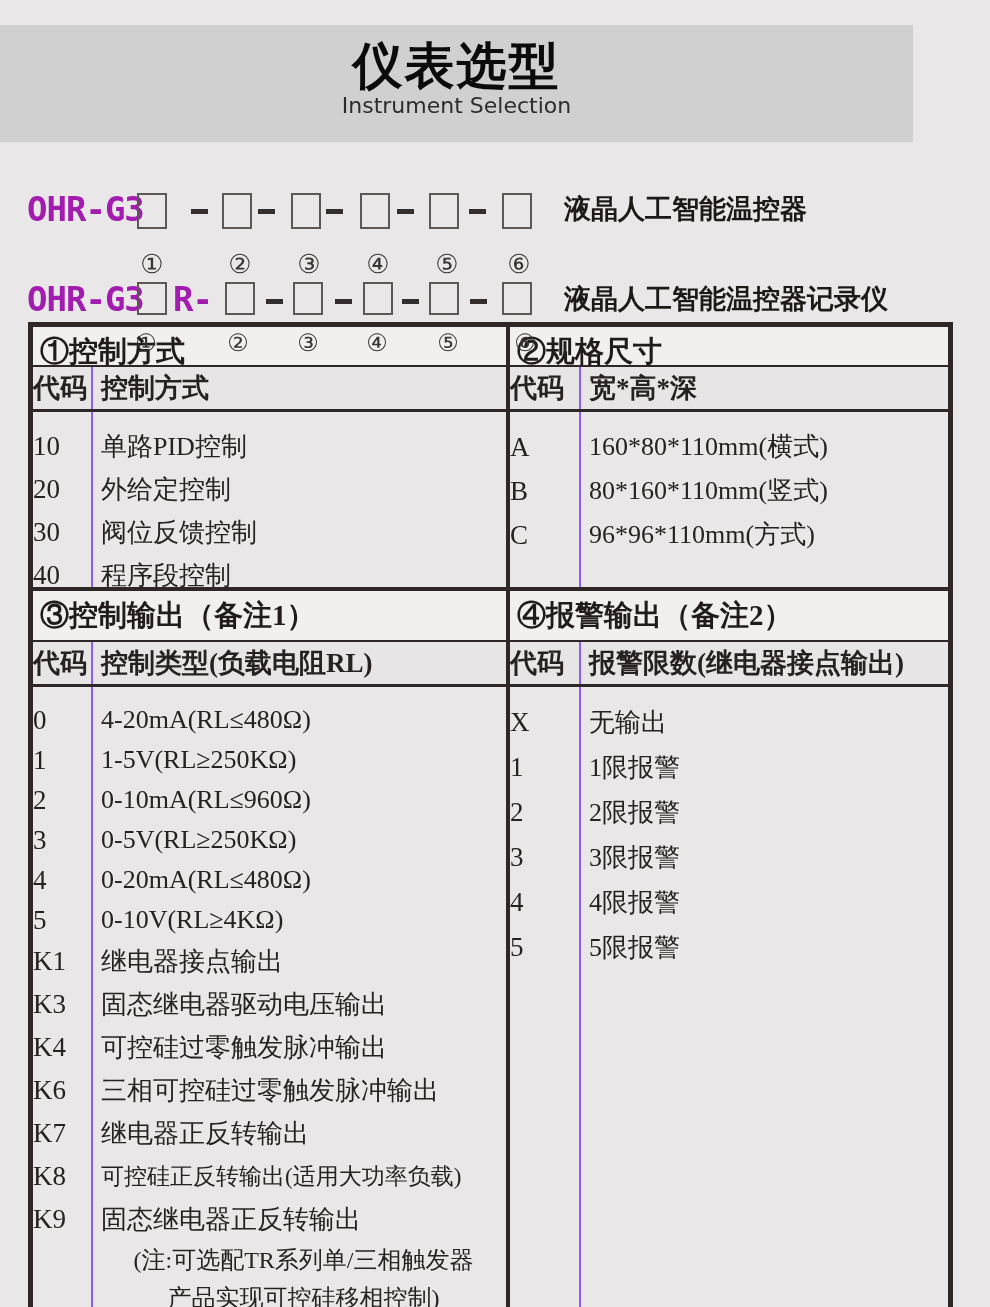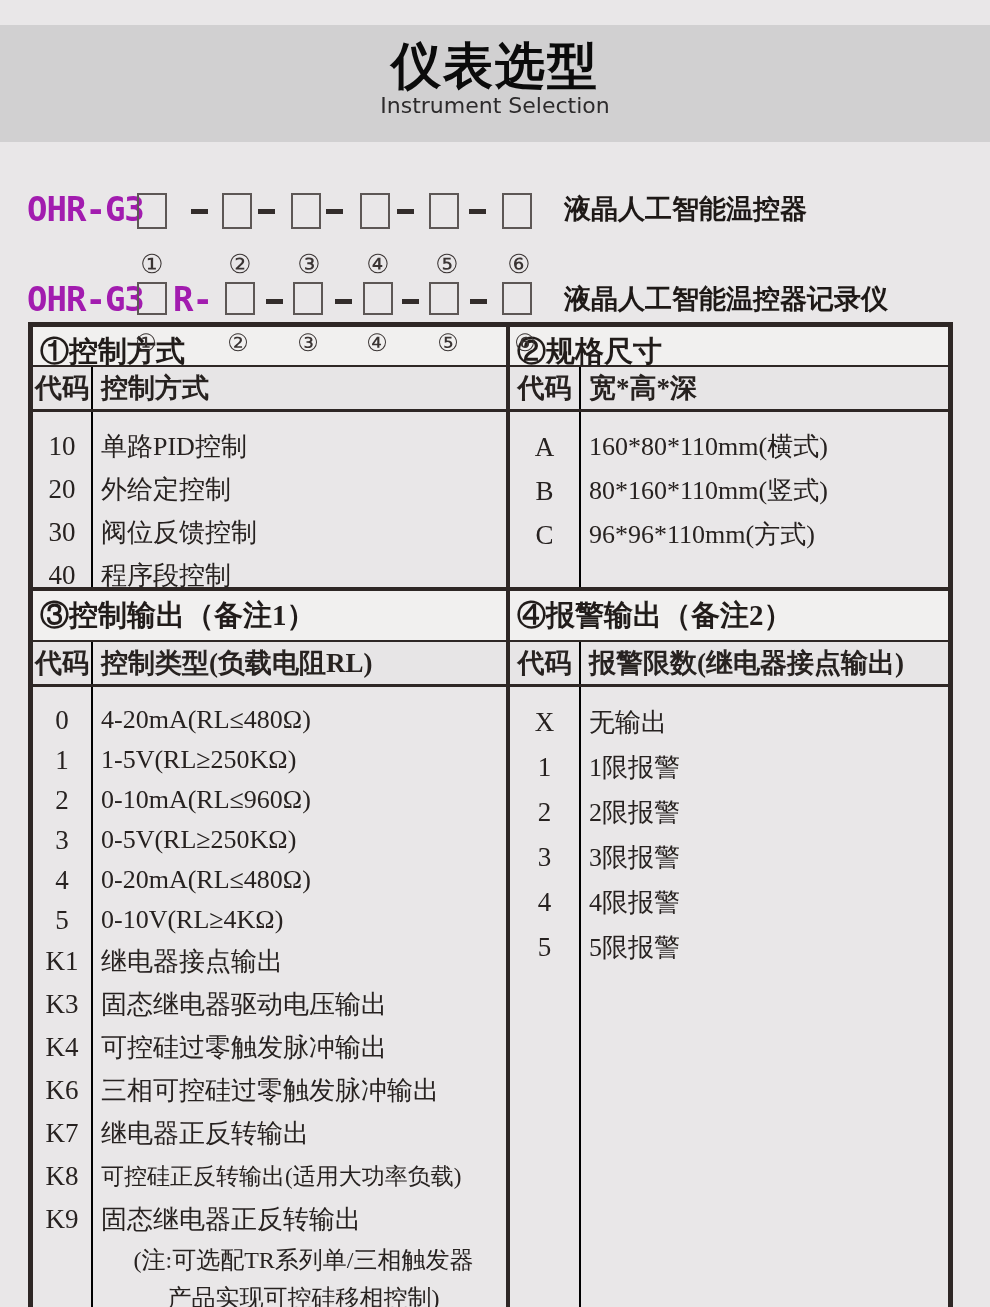--- a/index.html
+++ b/index.html
@@ -7,21 +7,21 @@
   body {
     font-family:"Liberation Serif","DejaVu Serif",serif;
     background:#e9e7e8; color:#272220;
   }
   #page {
     position:relative; width:990px; height:1307px;
     background:#e9e7e8; overflow:hidden;
   }
   
   .title-band {
-    position:absolute; left:0; top:25px; width:990px; height:117px;
+    position:absolute; left:0; top:25px; width:913px; height:117px;
     background:#d1d0d1; text-align:center;
   }
   .title-band h1 {
     padding-top:14px; font:bold 50px/1.1 "DejaVu Sans","Liberation Sans",sans-serif;
     color:#0b0b0b; letter-spacing:2px;
   }
   .title-band .subtitle {
     font:22px/1.1 "DejaVu Sans","Liberation Sans",sans-serif; color:#2d2b2c;
   }
   
@@ -65,21 +65,21 @@
   .sec-title {
     height:40px; background:#f1f0ef; border-bottom:2px solid #2e2725;
     font:bold 29px/48px "Liberation Serif","DejaVu Serif",serif;
     padding-left:7px; white-space:nowrap; color:#211c1a;
   }
   .sec-title.lower { height:55px; line-height:49px; border-top:4px solid #2e2725; }
   .hdr-row {
     height:45px; background:#e7e5e6; border-bottom:3px solid #2e2725;
     display:flex; font-weight:bold;
   }
-  .code-col { width:60px; border-right:2px solid #000000; text-align:center; }
+  .code-col { width:60px; border-right:2px solid #8b5cf6; }
   .half-right .code-col { width:71px; }
   .desc-col { flex:1; padding-left:8px; overflow:hidden; }
   .hdr-row .code-col { font:bold 27px/42px "Liberation Serif","DejaVu Serif",serif; }
   .hdr-row .desc-col { font:bold 27px/42px "Liberation Serif","DejaVu Serif",serif; white-space:nowrap; }
   .body-row { display:flex; background:#e9e7e8; }
   .body-row.grow { flex:1; }
   .body-row .code-col, .body-row .desc-col {
     display:flex; flex-direction:column; padding-top:13px;
   }
   .ln { font:26px/43px "Liberation Serif","DejaVu Serif",serif; height:43px; white-space:nowrap; }

